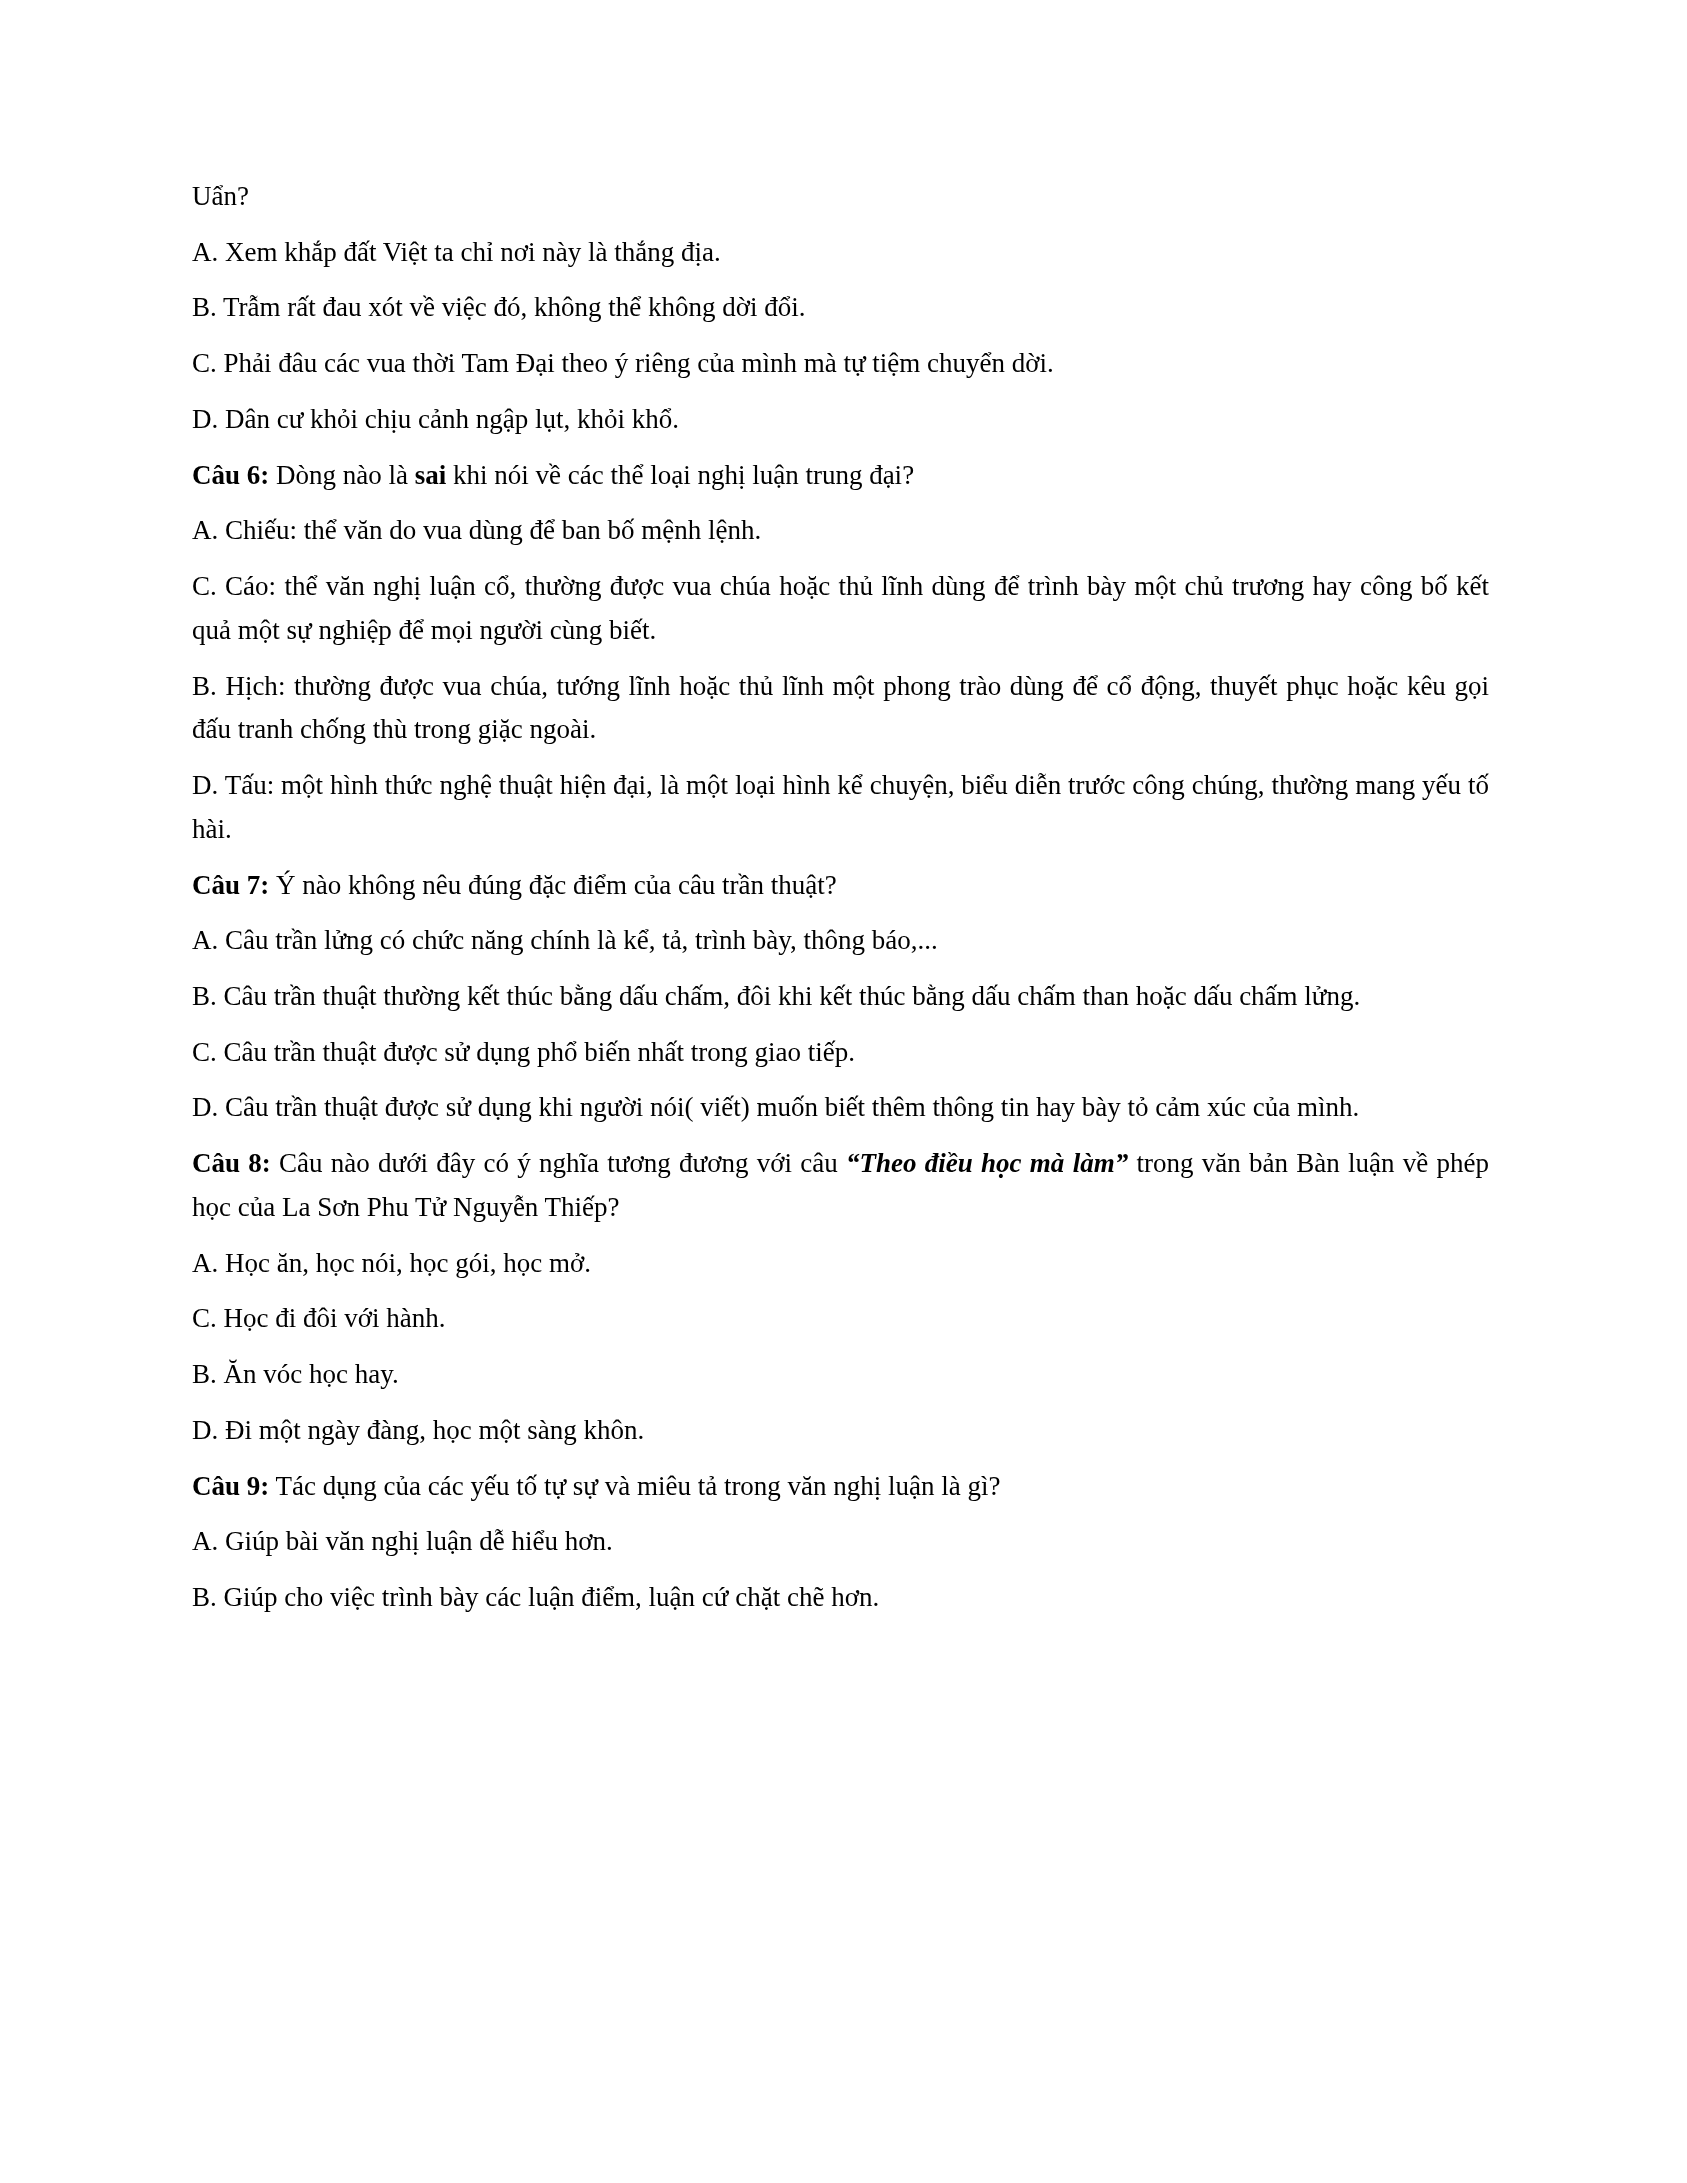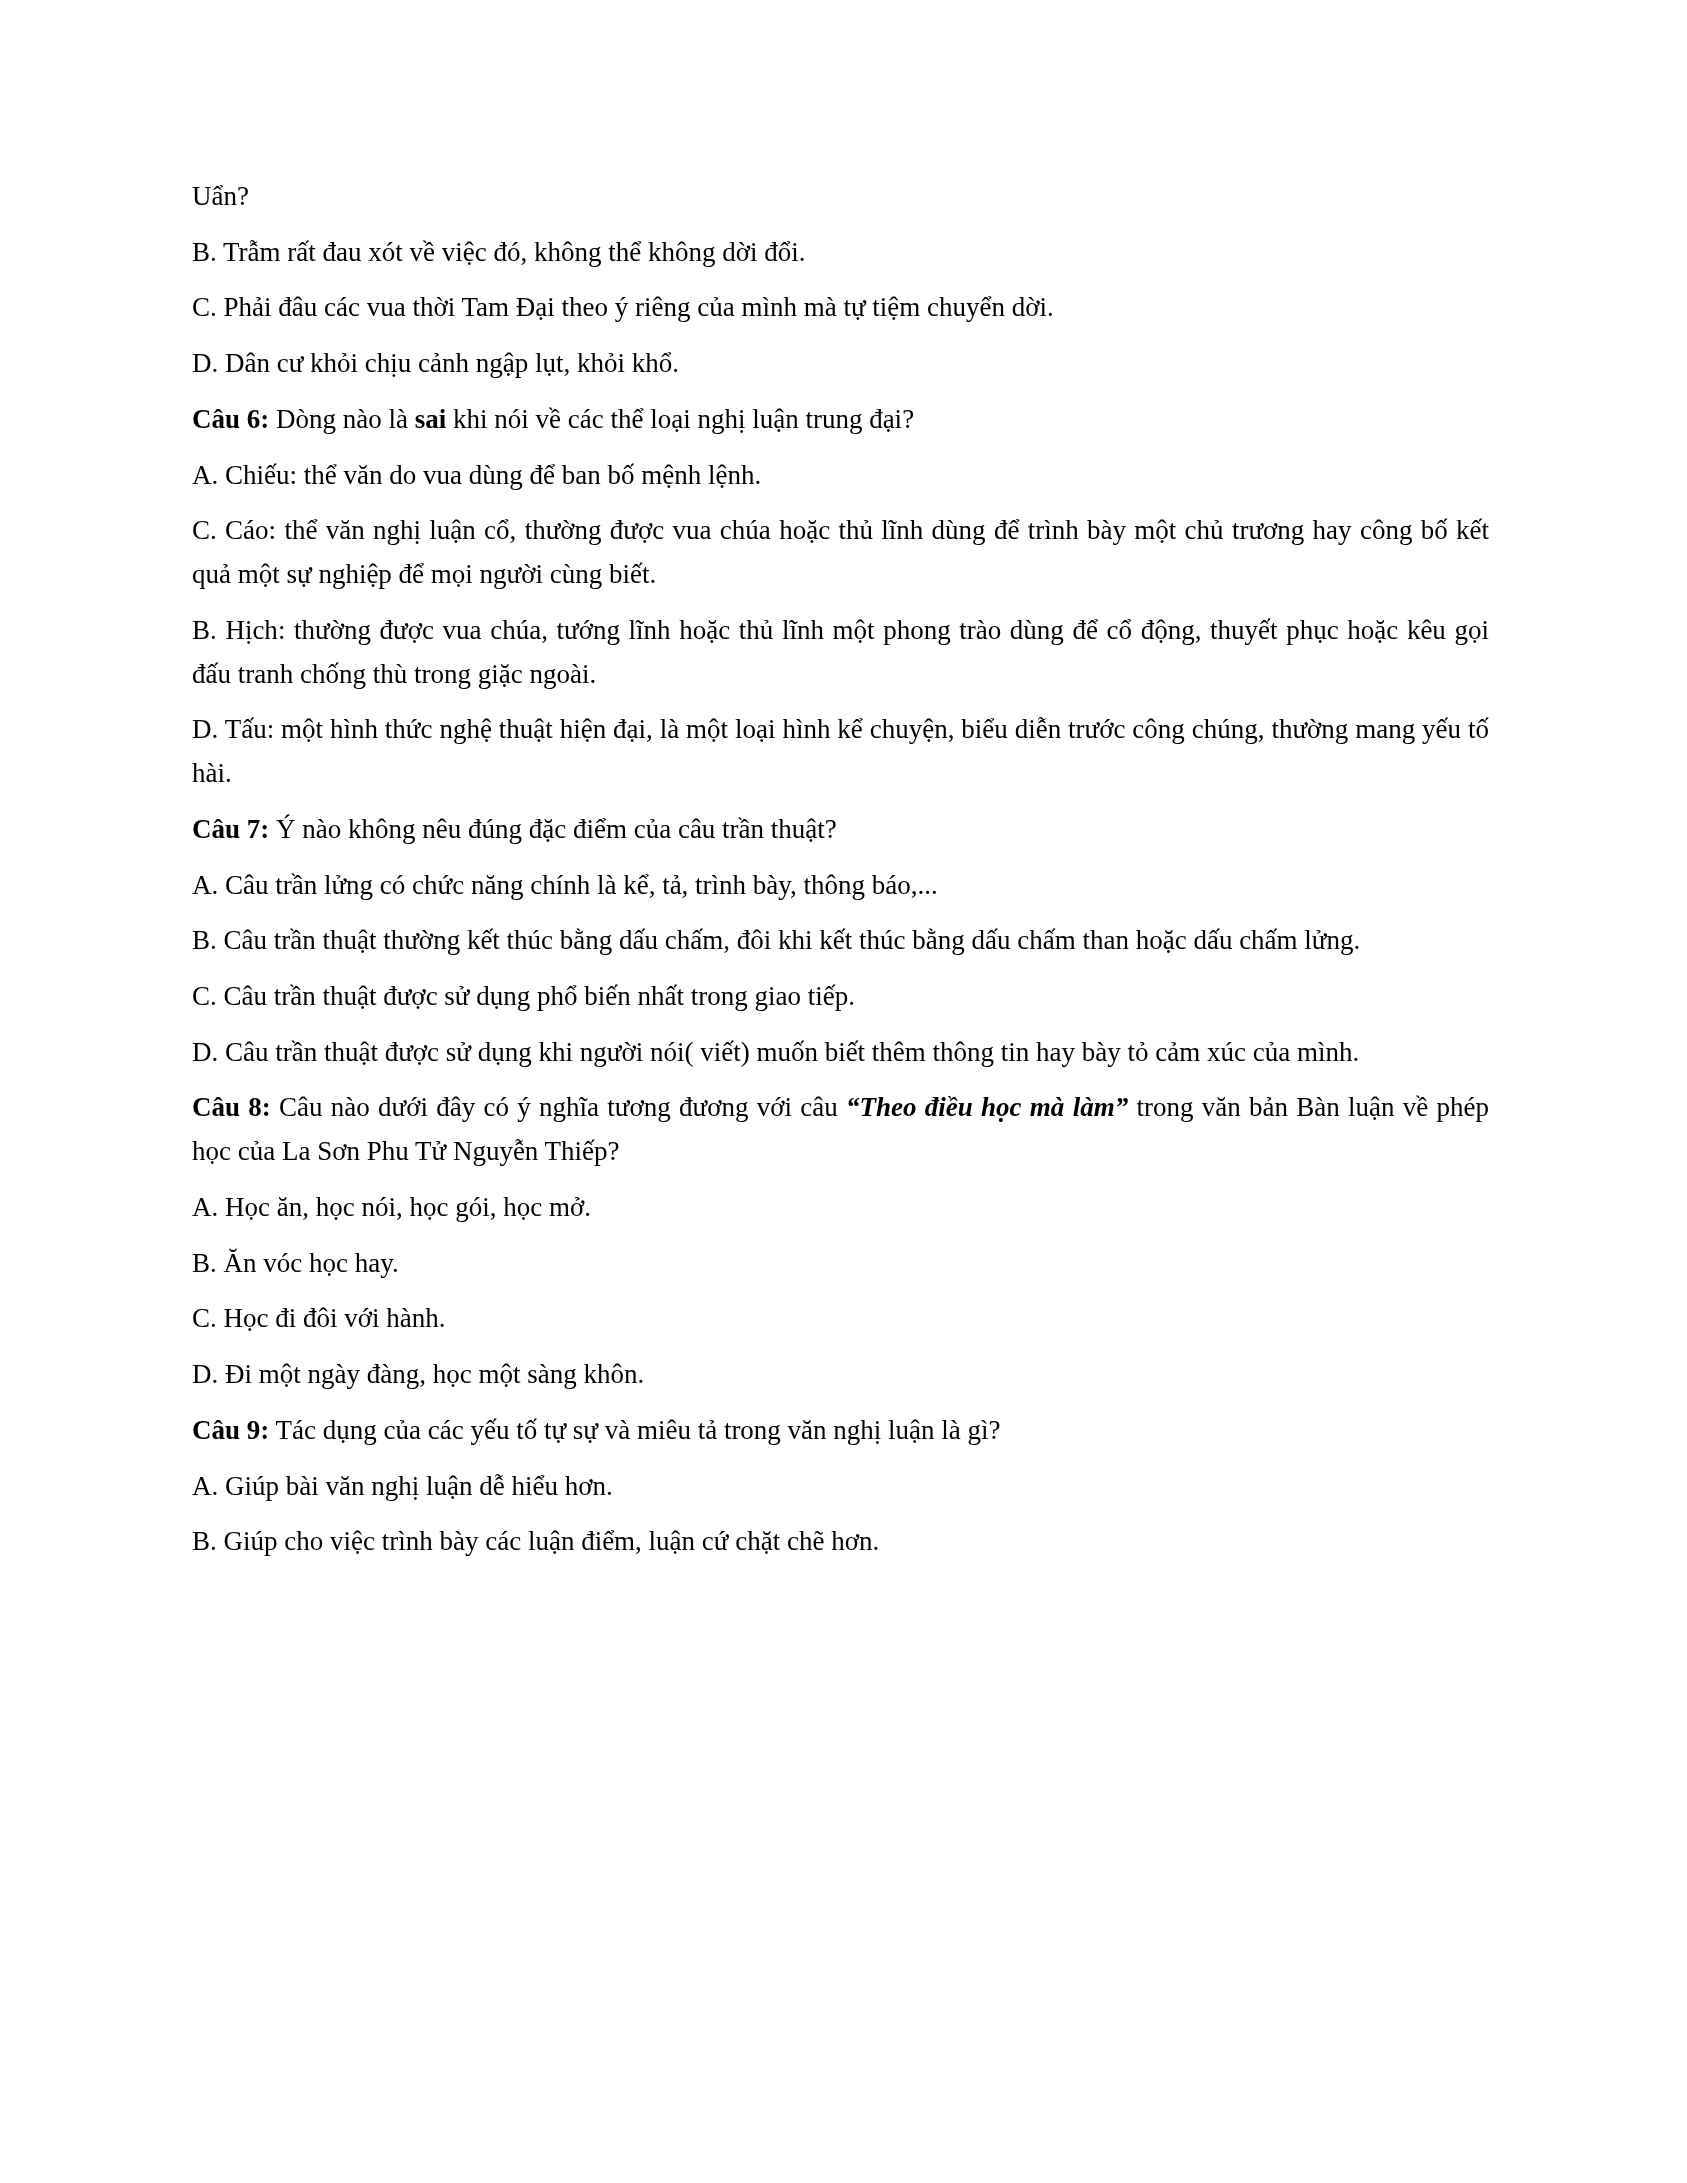--- a/index.html
+++ b/index.html
@@ -41,36 +41,37 @@
   .nojust {
     text-align: left;
   }
 </style>
 </head>
 <body>
 
 <div class="page">
   <div class="doc" id="doc-body">
       <p class="nojust"><span>Uẩn?</span></p>
+      <p class="nojust"><span>A. Xem khắp đất Việt ta chỉ nơi này là thắng địa.</span></p>
       <p class="nojust"><span>B. Trẫm rất đau xót về việc đó, không thể không dời đổi.</span></p>
       <p class="nojust"><span>C. Phải đâu các vua thời Tam Đại theo ý riêng của mình mà tự tiệm chuyển dời.</span></p>
       <p class="nojust"><span>D. Dân cư khỏi chịu cảnh ngập lụt, khỏi khổ.</span></p>
       <p class="nojust"><span class="q">Câu 6:</span><span> Dòng nào là </span><span class="u">sai</span><span> khi nói về các thể loại nghị luận trung đại?</span></p>
       <p class="nojust"><span>A. </span><span class="it">Chiếu</span><span>: thể văn do vua dùng để ban bố mệnh lệnh.</span></p>
       <p><span>C. </span><span class="it">Cáo</span><span>: thể văn nghị luận cổ, thường được vua chúa hoặc thủ lĩnh dùng để trình bày một chủ trương hay công bố kết quả một sự nghiệp để mọi người cùng biết.</span></p>
       <p><span>B. </span><span class="it">Hịch</span><span>: thường được vua chúa, tướng lĩnh hoặc thủ lĩnh một phong trào dùng để cổ động, thuyết phục hoặc kêu gọi đấu tranh chống thù trong giặc ngoài.</span></p>
       <p><span>D. </span><span class="it">Tấu</span><span>: một hình thức nghệ thuật hiện đại, là một loại hình kể chuyện, biểu diễn trước công chúng, thường mang yếu tố hài.</span></p>
       <p class="nojust"><span class="q">Câu 7:</span><span> Ý nào không nêu đúng đặc điểm của câu trần thuật?</span></p>
       <p class="nojust"><span>A. Câu trần lửng có chức năng chính là kể, tả, trình bày, thông báo,...</span></p>
       <p><span>B. Câu trần thuật thường kết thúc bằng dấu chấm, đôi khi kết thúc bằng dấu chấm than hoặc dấu chấm lửng.</span></p>
       <p class="nojust"><span>C. Câu trần thuật được sử dụng phổ biến    nhất trong giao tiếp.</span></p>
       <p><span>D. Câu trần thuật được sử dụng khi người nói( viết) muốn biết thêm thông tin hay bày tỏ cảm xúc của mình.</span></p>
       <p><span class="q">Câu 8:</span><span> Câu nào dưới đây có ý nghĩa tương đương với câu </span><span class="bi">“Theo điều học mà làm”</span><span> trong văn bản </span><span class="it">Bàn luận về phép học</span><span> của La Sơn Phu Tử Nguyễn Thiếp?</span></p>
       <p class="nojust"><span>A. Học ăn, học nói, học gói, học mở.</span></p>
+      <p class="nojust"><span>C. Học đi đôi với hành.</span></p>
       <p class="nojust"><span>B. Ăn vóc học hay.</span></p>
-      <p class="nojust"><span>C. Học đi đôi với hành.</span></p>
       <p class="nojust"><span>D. Đi một ngày đàng, học một sàng khôn.</span></p>
       <p class="nojust"><span class="q">Câu 9:</span><span> Tác dụng của các yếu tố tự sự và miêu tả trong văn nghị luận là gì?</span></p>
       <p class="nojust"><span>A. Giúp bài văn nghị luận dễ hiểu hơn.</span></p>
       <p class="nojust"><span>B. Giúp cho việc trình bày các luận điểm, luận cứ chặt chẽ hơn.</span></p>
     </div>
 </div>
 
 
 </body></html>

